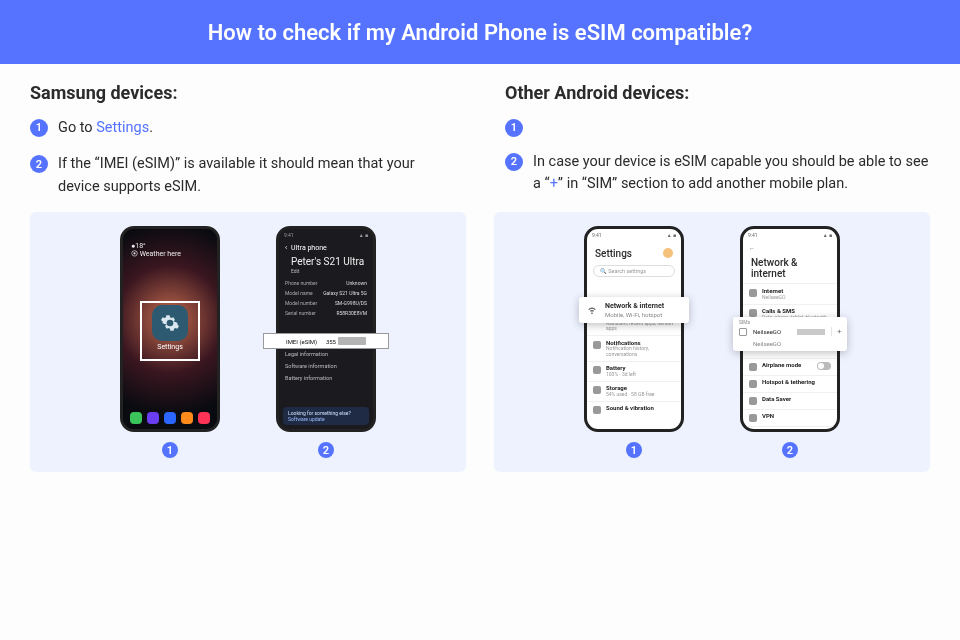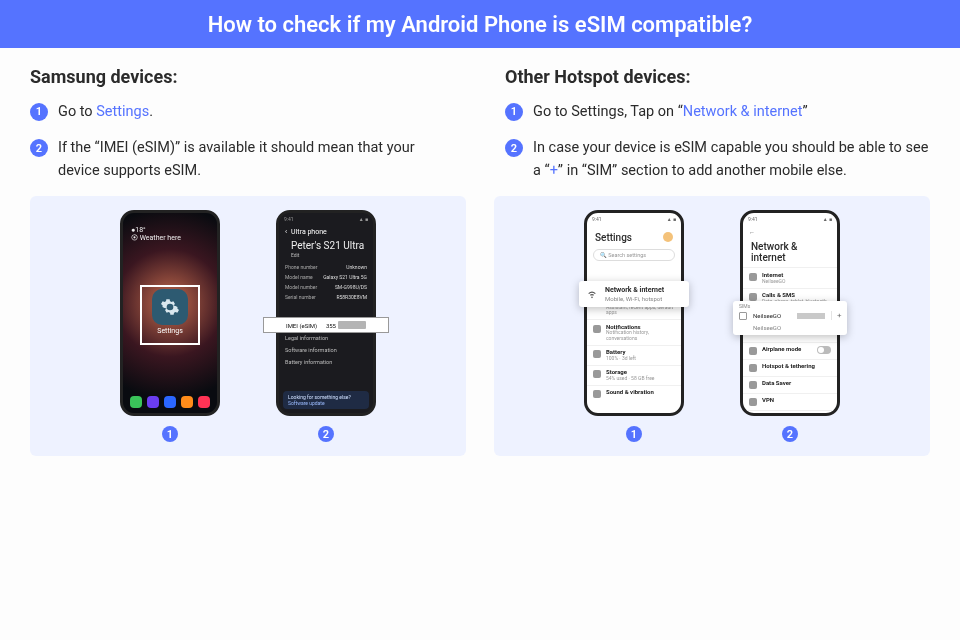--- a/index.html
+++ b/index.html
@@ -7,21 +7,21 @@
     font-family: -apple-system, BlinkMacSystemFont, "Segoe UI", Roboto, Arial, sans-serif;
     background-color: #fdfdfd;
     width: 960px;
     height: 640px;
     overflow: hidden;
     color: #2b2b2b;
   }
 
   .header {
     background: #5573ff;
-    height: 48px;
+    height: 64px;
     display: flex;
     align-items: center;
     justify-content: center;
   }
   .header h1 {
     color: #fff;
     font-size: 22px;
     font-weight: 600;
   }
 
@@ -227,33 +227,30 @@
 
     <div class="step">
       <div class="step-num">2</div>
       <div class="step-body">
         <p>If the “IMEI (eSIM)” is available it should mean that your device supports eSIM.</p>
       </div>
     </div>
   </div>
 
   <div class="col">
-    <h2>Other Hotspot devices:</h2>
+    <h2>Other Android devices:</h2>
 
     <div class="step">
       <div class="step-num">1</div>
-      <div class="step-body">
-        <p><span>Go to Settings, Tap on “</span><span class="link">Network &amp; internet</span><span>”</span></p>
-      </div>
     </div>
 
     <div class="step">
       <div class="step-num">2</div>
       <div class="step-body">
-        <p><span>In case your device is eSIM capable you should be able to see a “</span><span class="link">+</span><span>” in “SIM” section to add another mobile else.</span></p>
+        <p><span>In case your device is eSIM capable you should be able to see a “</span><span class="link">+</span><span>” in “SIM” section to add another mobile plan.</span></p>
       </div>
     </div>
   </div>
 </div>
 
 <div class="shots-row">
 
   <div class="shots-panel">
 
     <div class="shot-col">

